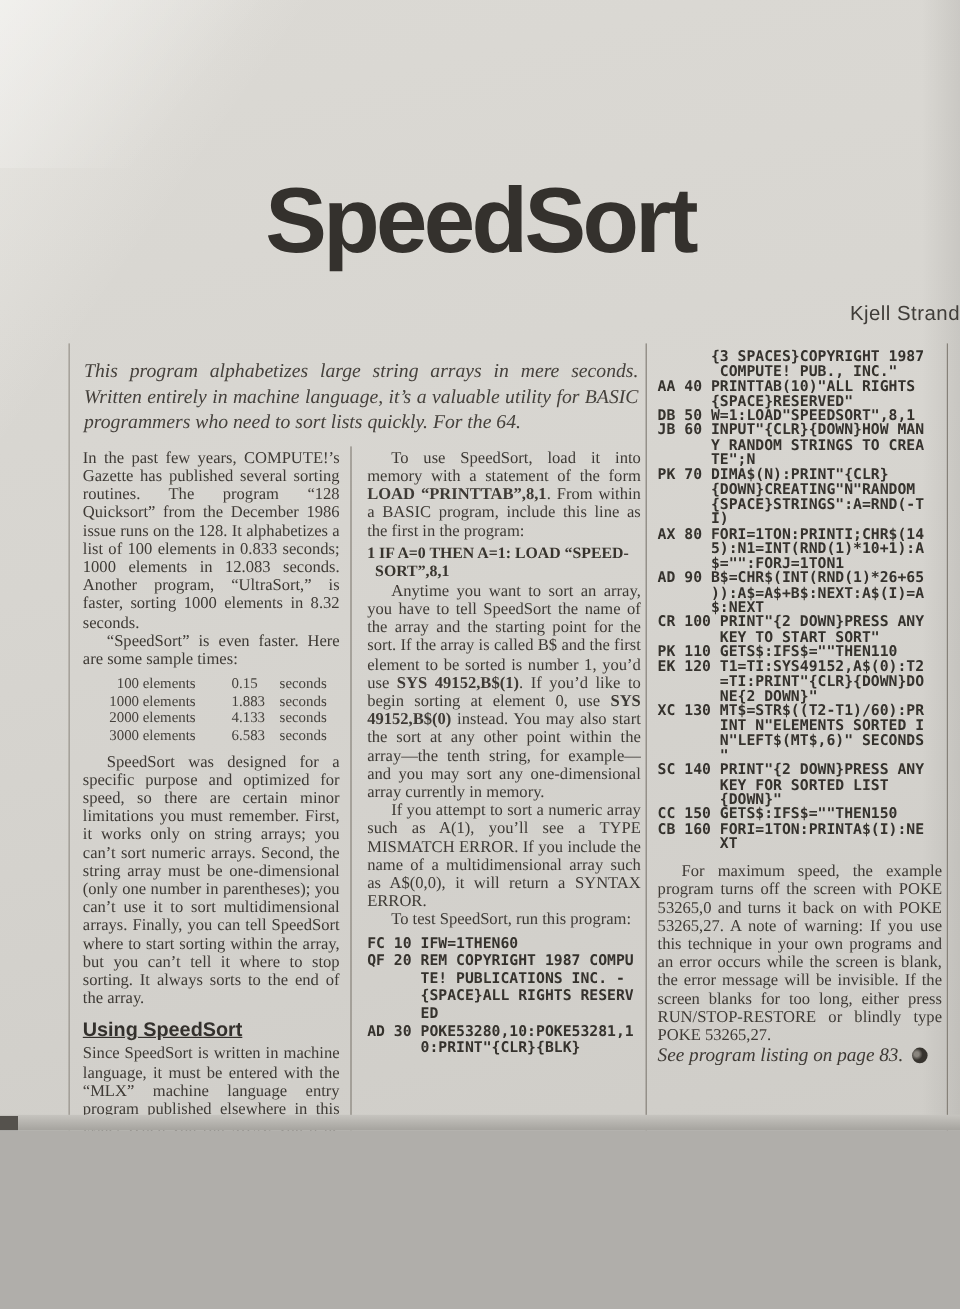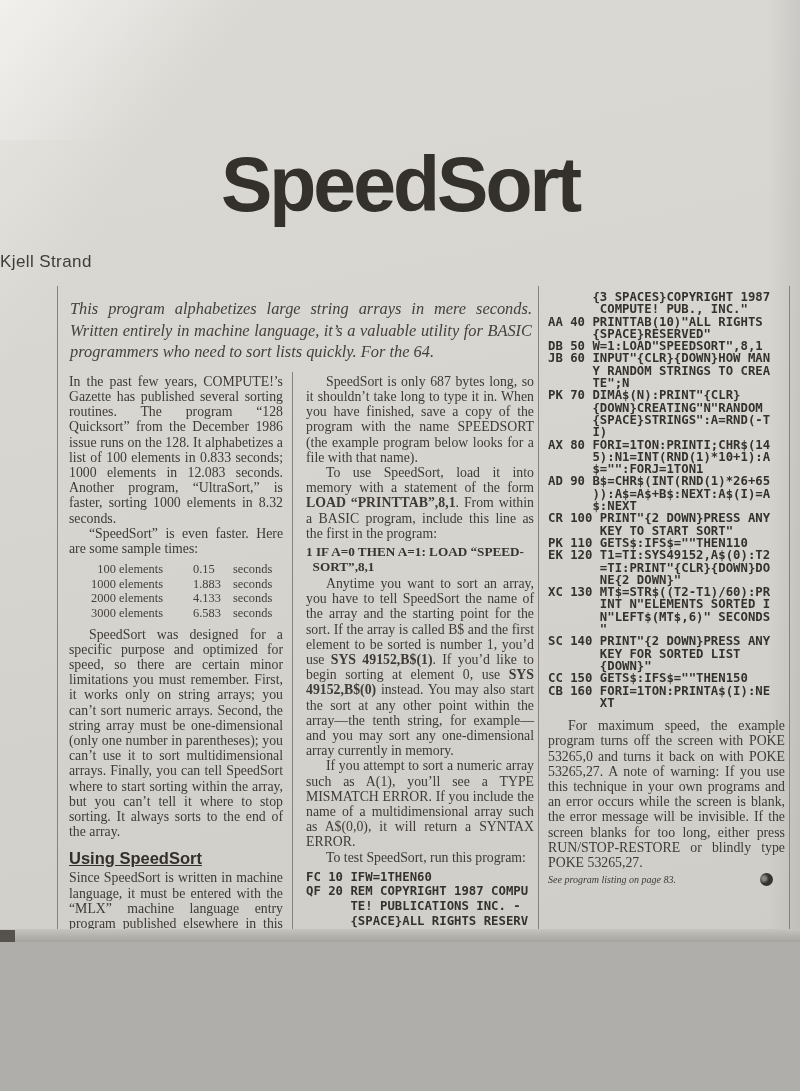--- a/index.html
+++ b/index.html
@@ -17,21 +17,21 @@
   .bottom-edge{position:absolute;left:0;right:0;bottom:0;height:13px;
     background:linear-gradient(to bottom,#c6c4bf,#a5a39e);}
   .corner-shadow{position:absolute;left:0;bottom:0;width:15px;height:12px;background:#55524d;}
 
   .page-title{
     position:absolute;top:146px;left:0;width:100%;margin:0;text-align:center;
     font-family:"Liberation Sans",sans-serif;font-weight:bold;font-size:77px;
     letter-spacing:-3px;color:#34312d;line-height:1;
   }
   .byline{
-    position:absolute;top:252px;left:0;width:100%;text-align:left;
+    position:absolute;top:252px;left:0;width:100%;text-align:right;
     font-family:"Liberation Sans",sans-serif;font-size:17px;color:#403d39;letter-spacing:.4px;
   }
 
   .main{position:absolute;top:286px;left:57px;width:733px;height:764px;display:flex;overflow:hidden;}
   .rule-l{border-left:1px solid #868179;}
   .rule-r{border-right:1px solid #868179;}
 
   .left-two{width:481px;flex:0 0 481px;}
   .intro{
     margin:12px 6px 0 12px;font-style:italic;font-size:16.4px;line-height:21.6px;
@@ -65,21 +65,21 @@
     margin:3px 0 2px 0;font-weight:bold;font-size:13.2px;line-height:15px;
     white-space:pre;color:#38342e;
   }
   .code-block{
     font-family:"DejaVu Sans Mono","Liberation Mono",monospace;
     font-weight:bold;color:#35322d;white-space:pre;
   }
   .code-mid{margin-top:5px;font-size:12.3px;line-height:14.6px;}
   .code-right{font-size:12.3px;line-height:12.3px;margin-bottom:9px;}
 
-  .outro{position:relative;font-style:italic;font-size:10px;margin-top:2px;font-family:Liberation Serif, serif;}
+  .outro{position:relative;font-style:italic;font-size:16px;margin-top:2px;font-family:Liberation Serif, serif;}
   .endmark{
     position:absolute;right:12px;top:1px;width:13px;height:13px;border-radius:50%;
     background:radial-gradient(circle at 30% 42%, #8a867f 0 16%, #37342f 42%);
   }
 
   .footer{
     position:absolute;left:39px;top:1060px;display:flex;align-items:center;
     font-family:"Liberation Sans",sans-serif;font-size:16px;color:#45423e;
   }
   .footer .pg{margin-right:14px;}
@@ -128,21 +128,20 @@
           <p>Since SpeedSort is written in machine language, it must be entered with the “MLX” machine language entry program published elsewhere in this issue. When you run MLX, you’ll be asked for a starting address and an ending address for the data you’ll be entering. For SpeedSort, use the following values:</p>
           <div class="addresses">
             <div class="addr-row">
               <span class="addr-label">Starting address:</span>
               <span class="addr-value">C000</span>
             </div>
 
           </div>
         </div>
         <div class="col2 rule-l">
-          <p class="ind">SpeedSort is only 687 bytes long, so it shouldn’t take long to type it in. When you have finished, save a copy of the program with the name SPEEDSORT (the example program below looks for a file with that name).</p>
           <p class="ind"><span>To use SpeedSort, load it into memory with a statement of the form </span><b>LOAD “PRINTTAB”,8,1</b><span>. From within a BASIC program, include this line as the first in the program:</span></p>
           <div class="code-inline">1 IF A=0 THEN A=1: LOAD “SPEED-
   SORT”,8,1</div>
           <p class="ind"><span>Anytime you want to sort an array, you have to tell SpeedSort the name of the array and the starting point for the sort. If the array is called B$ and the first element to be sorted is number 1, you’d use </span><b>SYS 49152,B$(1)</b><span>. If you’d like to begin sorting at element 0, use </span><b>SYS 49152,B$(0)</b><span> instead. You may also start the sort at any other point within the array—the tenth string, for example—and you may sort any one-dimensional array currently in memory.</span></p>
           <p class="ind">If you attempt to sort a numeric array such as A(1), you’ll see a TYPE MISMATCH ERROR. If you include the name of a multidimensional array such as A$(0,0), it will return a SYNTAX ERROR.</p>
           <p class="ind">To test SpeedSort, run this program:</p>
           <div class="code-block code-mid">FC 10 IFW=1THEN60
 QF 20 REM COPYRIGHT 1987 COMPU
       TE! PUBLICATIONS INC. -
       {SPACE}ALL RIGHTS RESERV

